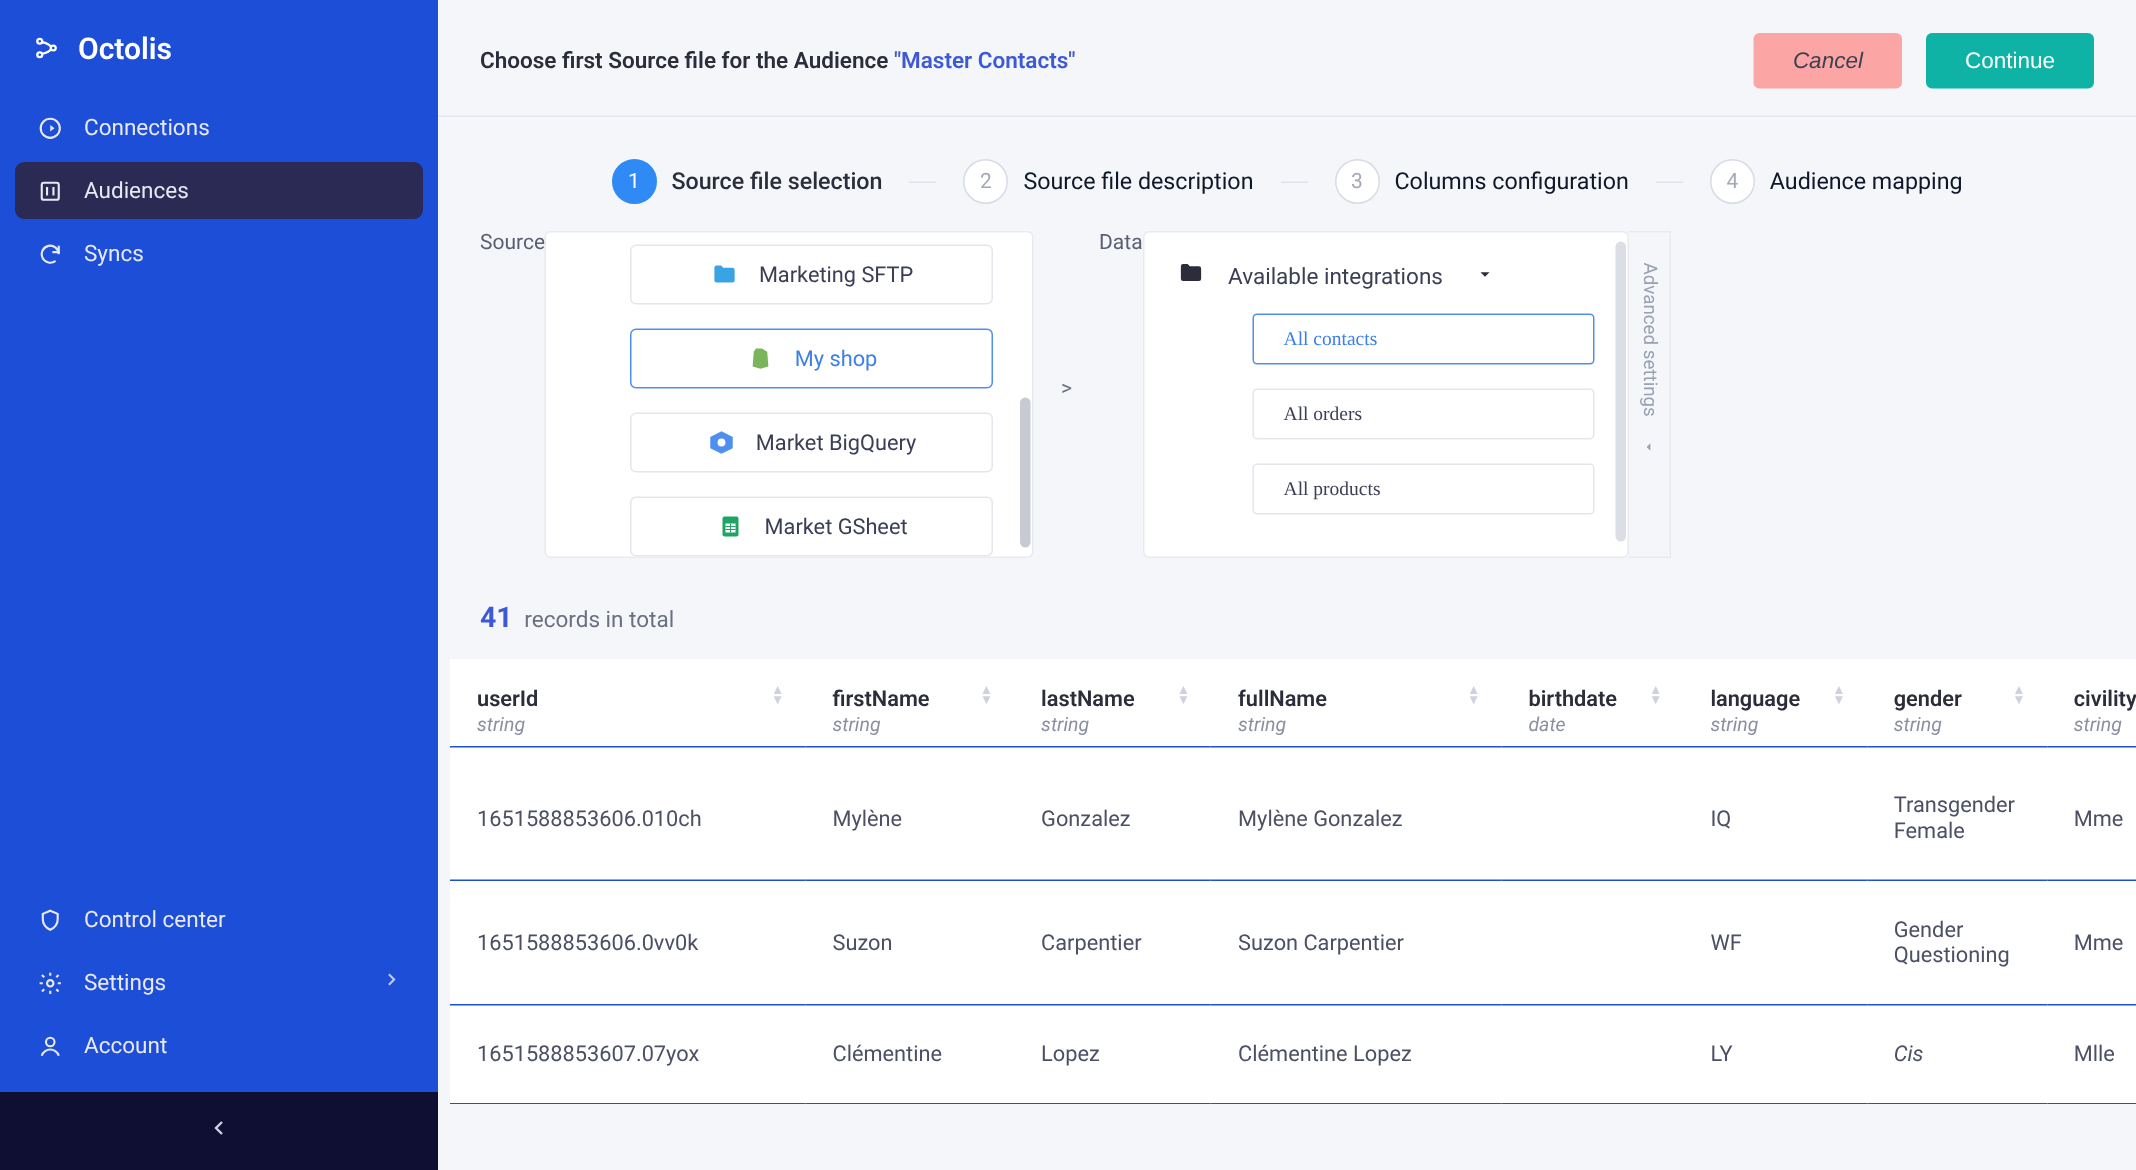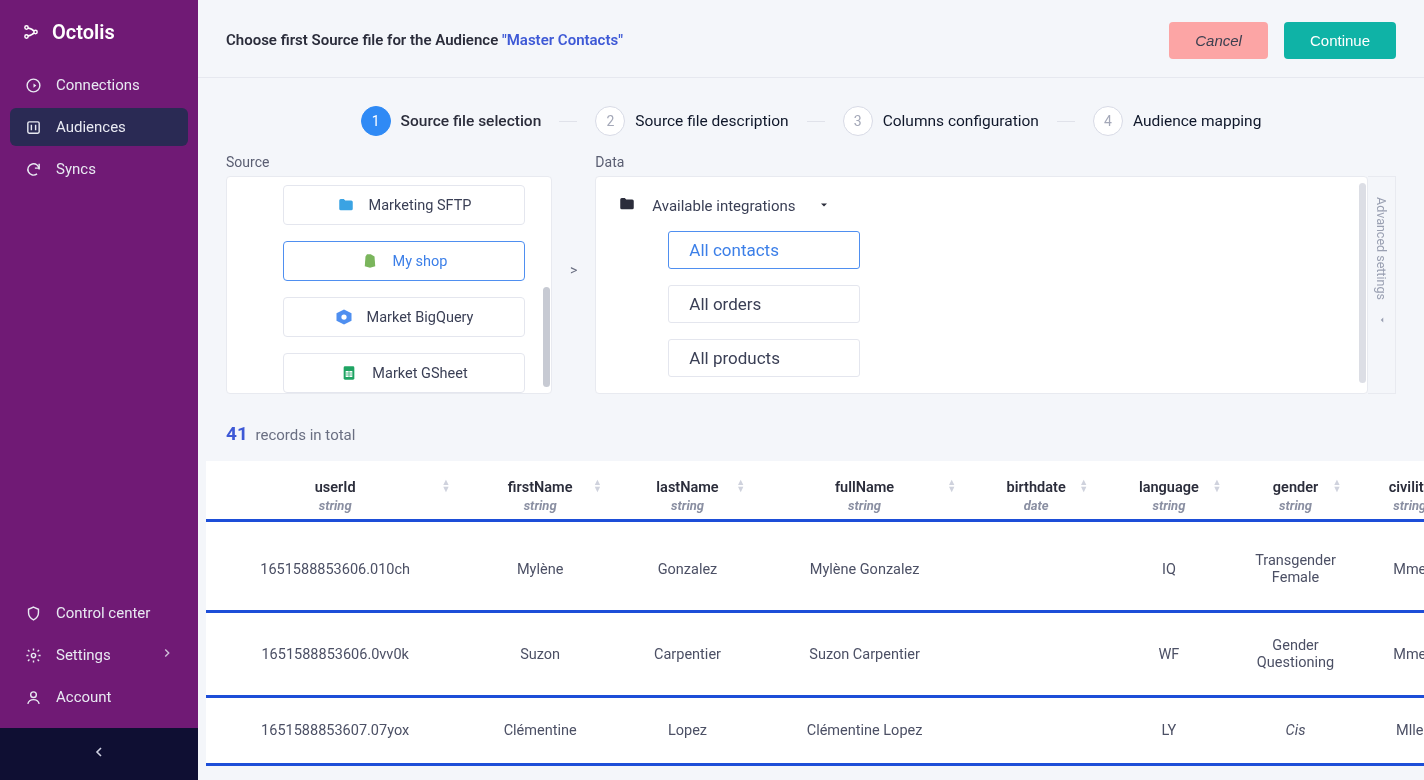--- a/index.html
+++ b/index.html
@@ -8,22 +8,22 @@
     background: #f4f6fa;
     color: #3a3f55;
     overflow: hidden;
     height: 780px;
     width: 1424px;
   }
   .app { display: flex; height: 100%; }
 
   
   .sidebar {
-    width: 198px;
-    background: #701a75;
+    width: 292px;
+    background: #1d4ed8;
     color: #ffffff;
     display: flex;
     flex-direction: column;
   }
   .logo-row { display:flex; align-items:center; padding: 20px 22px 18px; gap:12px; }
   .logo-row .brand { font-size: 20px; font-weight: 600; }
   .nav { padding: 4px 10px; flex: 1; }
   .nav-item {
     display:flex; align-items:center; gap:14px;
     padding: 10px 14px;
@@ -68,21 +68,21 @@
     width:30px; height:30px; border-radius:50%; display:flex; align-items:center; justify-content:center;
     border:1px solid #d8dbe6; color:#a4a8b8; font-size:14px; background:#fff;
   }
   .step.active .circle { background:#2f8af5; border-color:#2f8af5; color:#fff; }
   .step-label { font-size:15.5px; color:#0f172a; }
   .step.active .step-label { color:#2b2d3b; font-weight:500;}
   .step-sep { width:18px; height:1px; background:#e0e2ea; }
 
   
   .panels-row { display:flex; padding: 10px 28px 0; gap:18px; align-items:flex-start;}
-  .panel-col { display:flex; flex-direction:column; }
+  .panel-col { display:flex; flex-direction:row; }
   .panel-label { font-size:14px; color:#5a5e72; margin-bottom:6px; }
   .panel {
     background:#fff; border:1px solid #e8eaf0; border-radius:4px;
     position:relative;
   }
   .source-panel { width:326px; height:218px; overflow:hidden; }
   .source-panel .scroll-track {
     position:absolute; right:1px; top:110px; width:7px; height:100px; background:#c7cad3; border-radius:4px;
   }
   .source-list { padding: 8px 26px 8px 56px; }
@@ -95,22 +95,22 @@
   .source-item.selected { border-color:#4f8ff0; color:#3c7fe8; }
   .src-ico { width:18px; height:18px; display:inline-flex; align-items:center; justify-content:center; }
 
   .connector { align-self:center; color:#6a6f82; padding: 0 0 8px; font-size:14px;}
 
   .data-panel { flex:1; height:218px; position:relative; }
   .data-inner { padding: 18px 22px; }
   .data-group-h { display:flex; align-items:center; gap:16px; font-size:15px; cursor:pointer;}
   .data-items { padding: 14px 0 0 50px; }
   .data-item {
-    width:192px; border:1px solid #e4e6ee; border-radius:3px;
-    padding:8px 20px; font-size:17px; margin-bottom:16px; cursor:pointer;
+    width:228px; border:1px solid #e4e6ee; border-radius:3px;
+    padding:8px 20px; font-size:13px; margin-bottom:16px; cursor:pointer;font-family:Liberation Serif, serif;
   }
   .data-item.selected { border-color:#4f8ff0; color:#3c7fe8; }
   .data-scroll-track {
     position:absolute; right:1px; top:6px; width:7px; height:200px; background:#dcdee5; border-radius:4px;
   }
 
   .adv-rail {
     width:28px; background:#f4f6fa; border:1px solid #e8eaf0; border-left:none;
     display:flex; flex-direction:column; align-items:center; justify-content:flex-start;
     padding-top:20px; gap: 10px; height:218px;
@@ -118,25 +118,25 @@
   .adv-rail .vtext {
     writing-mode: vertical-rl; font-size:12.5px; color:#9aa0b2;
   }
 
   
   .records-head { padding: 28px 28px 10px; font-size:15px; color:#6a6f82;}
   .records-head .count { color:#3e59d6; font-weight:700; font-size:19px; margin-right:4px;}
   .table-wrap { margin: 6px 0 0 8px; overflow:auto; }
   table.records { border-collapse:collapse; background:#fff; width: calc(100% + 40px); }
   table.records th, table.records td {
-    text-align:center; padding: 14px 18px; font-size:14.5px; border-bottom:3px solid #1d4ed8;
+    text-align:left; padding: 14px 18px; font-size:14.5px; border-bottom:1px solid #1d4ed8;
     white-space:nowrap;
   }
   table.records thead th { font-weight:600; color:#2b2d3b; padding-top:18px; padding-bottom:6px; position:relative;}
-  table.records thead th .type { display:block; font-weight:700; font-style:italic; color:#8a8fa2; font-size:13px; margin-top:2px;}
+  table.records thead th .type { display:block; font-weight:400; font-style:italic; color:#8a8fa2; font-size:13px; margin-top:2px;}
   .sort-icons { position:absolute; right:14px; top:18px; display:flex; flex-direction:column; line-height:7px; color:#cfd2dd; font-size:9px;}
   table.records tbody td { color:#4c5065; padding-top:24px; padding-bottom:24px;}
   table.records tbody tr:first-child td { padding-top:30px; }
 
 </style>
 </head>
 <body>
 
 <div class="app">
 

